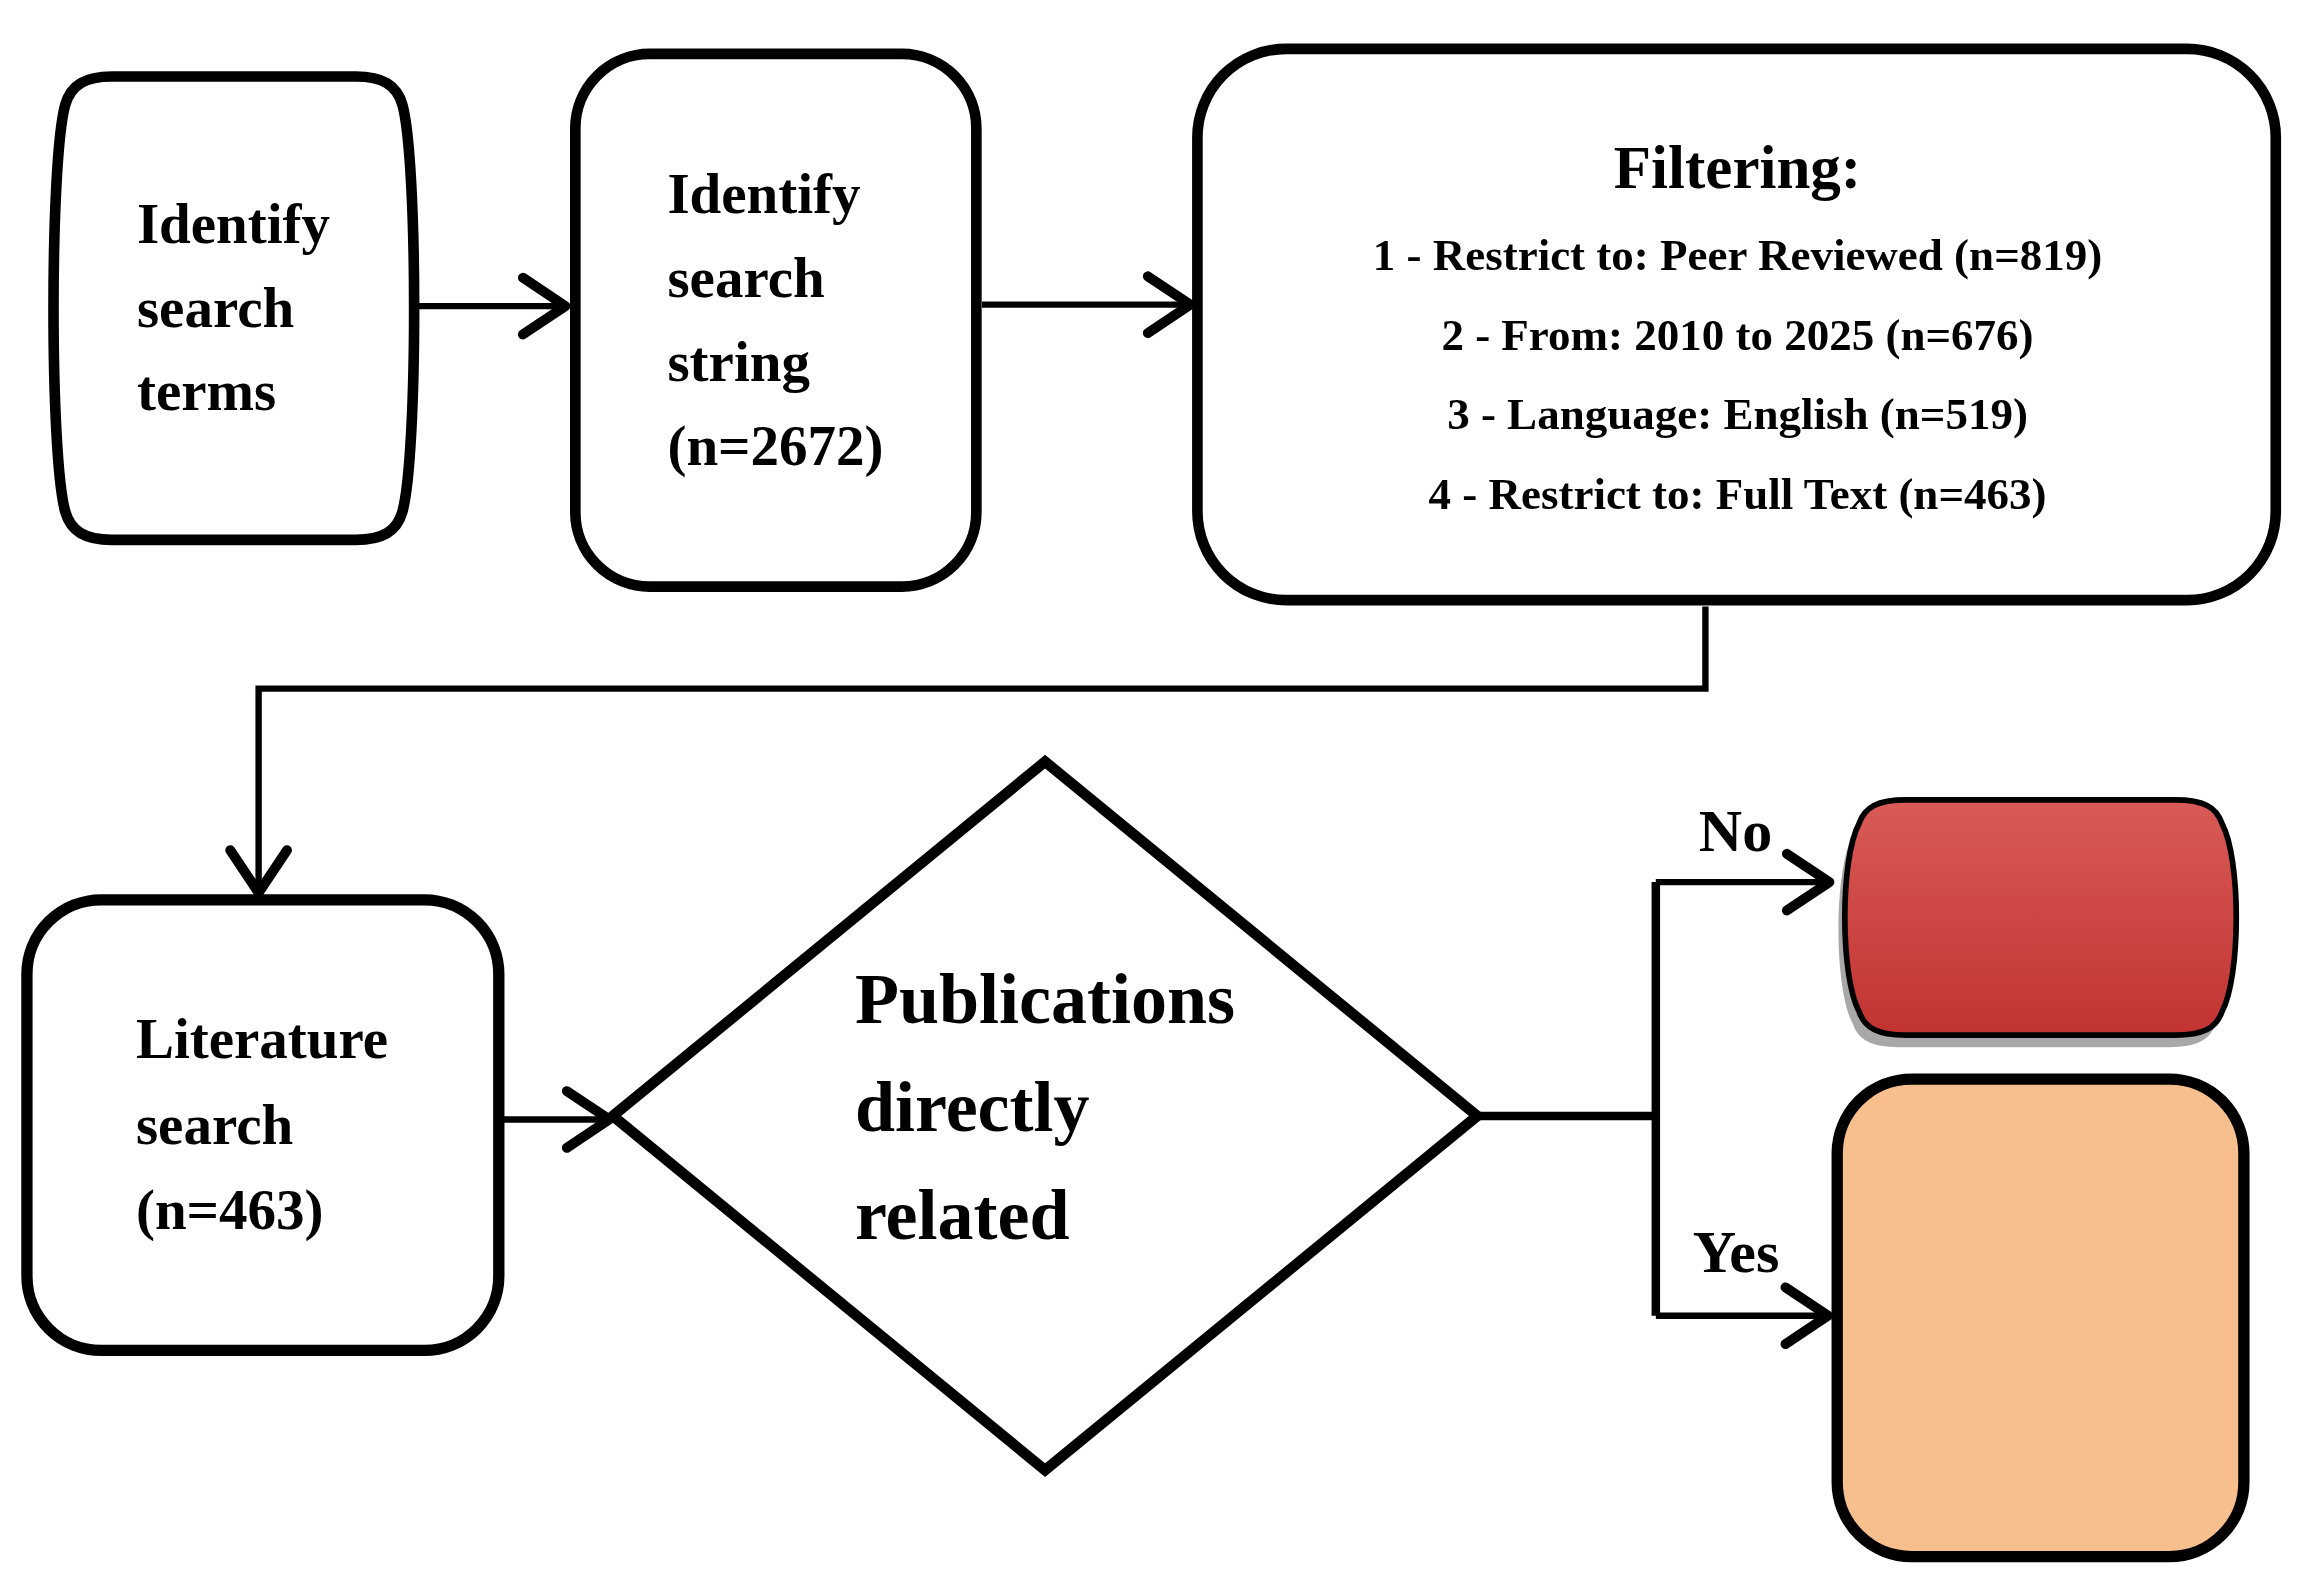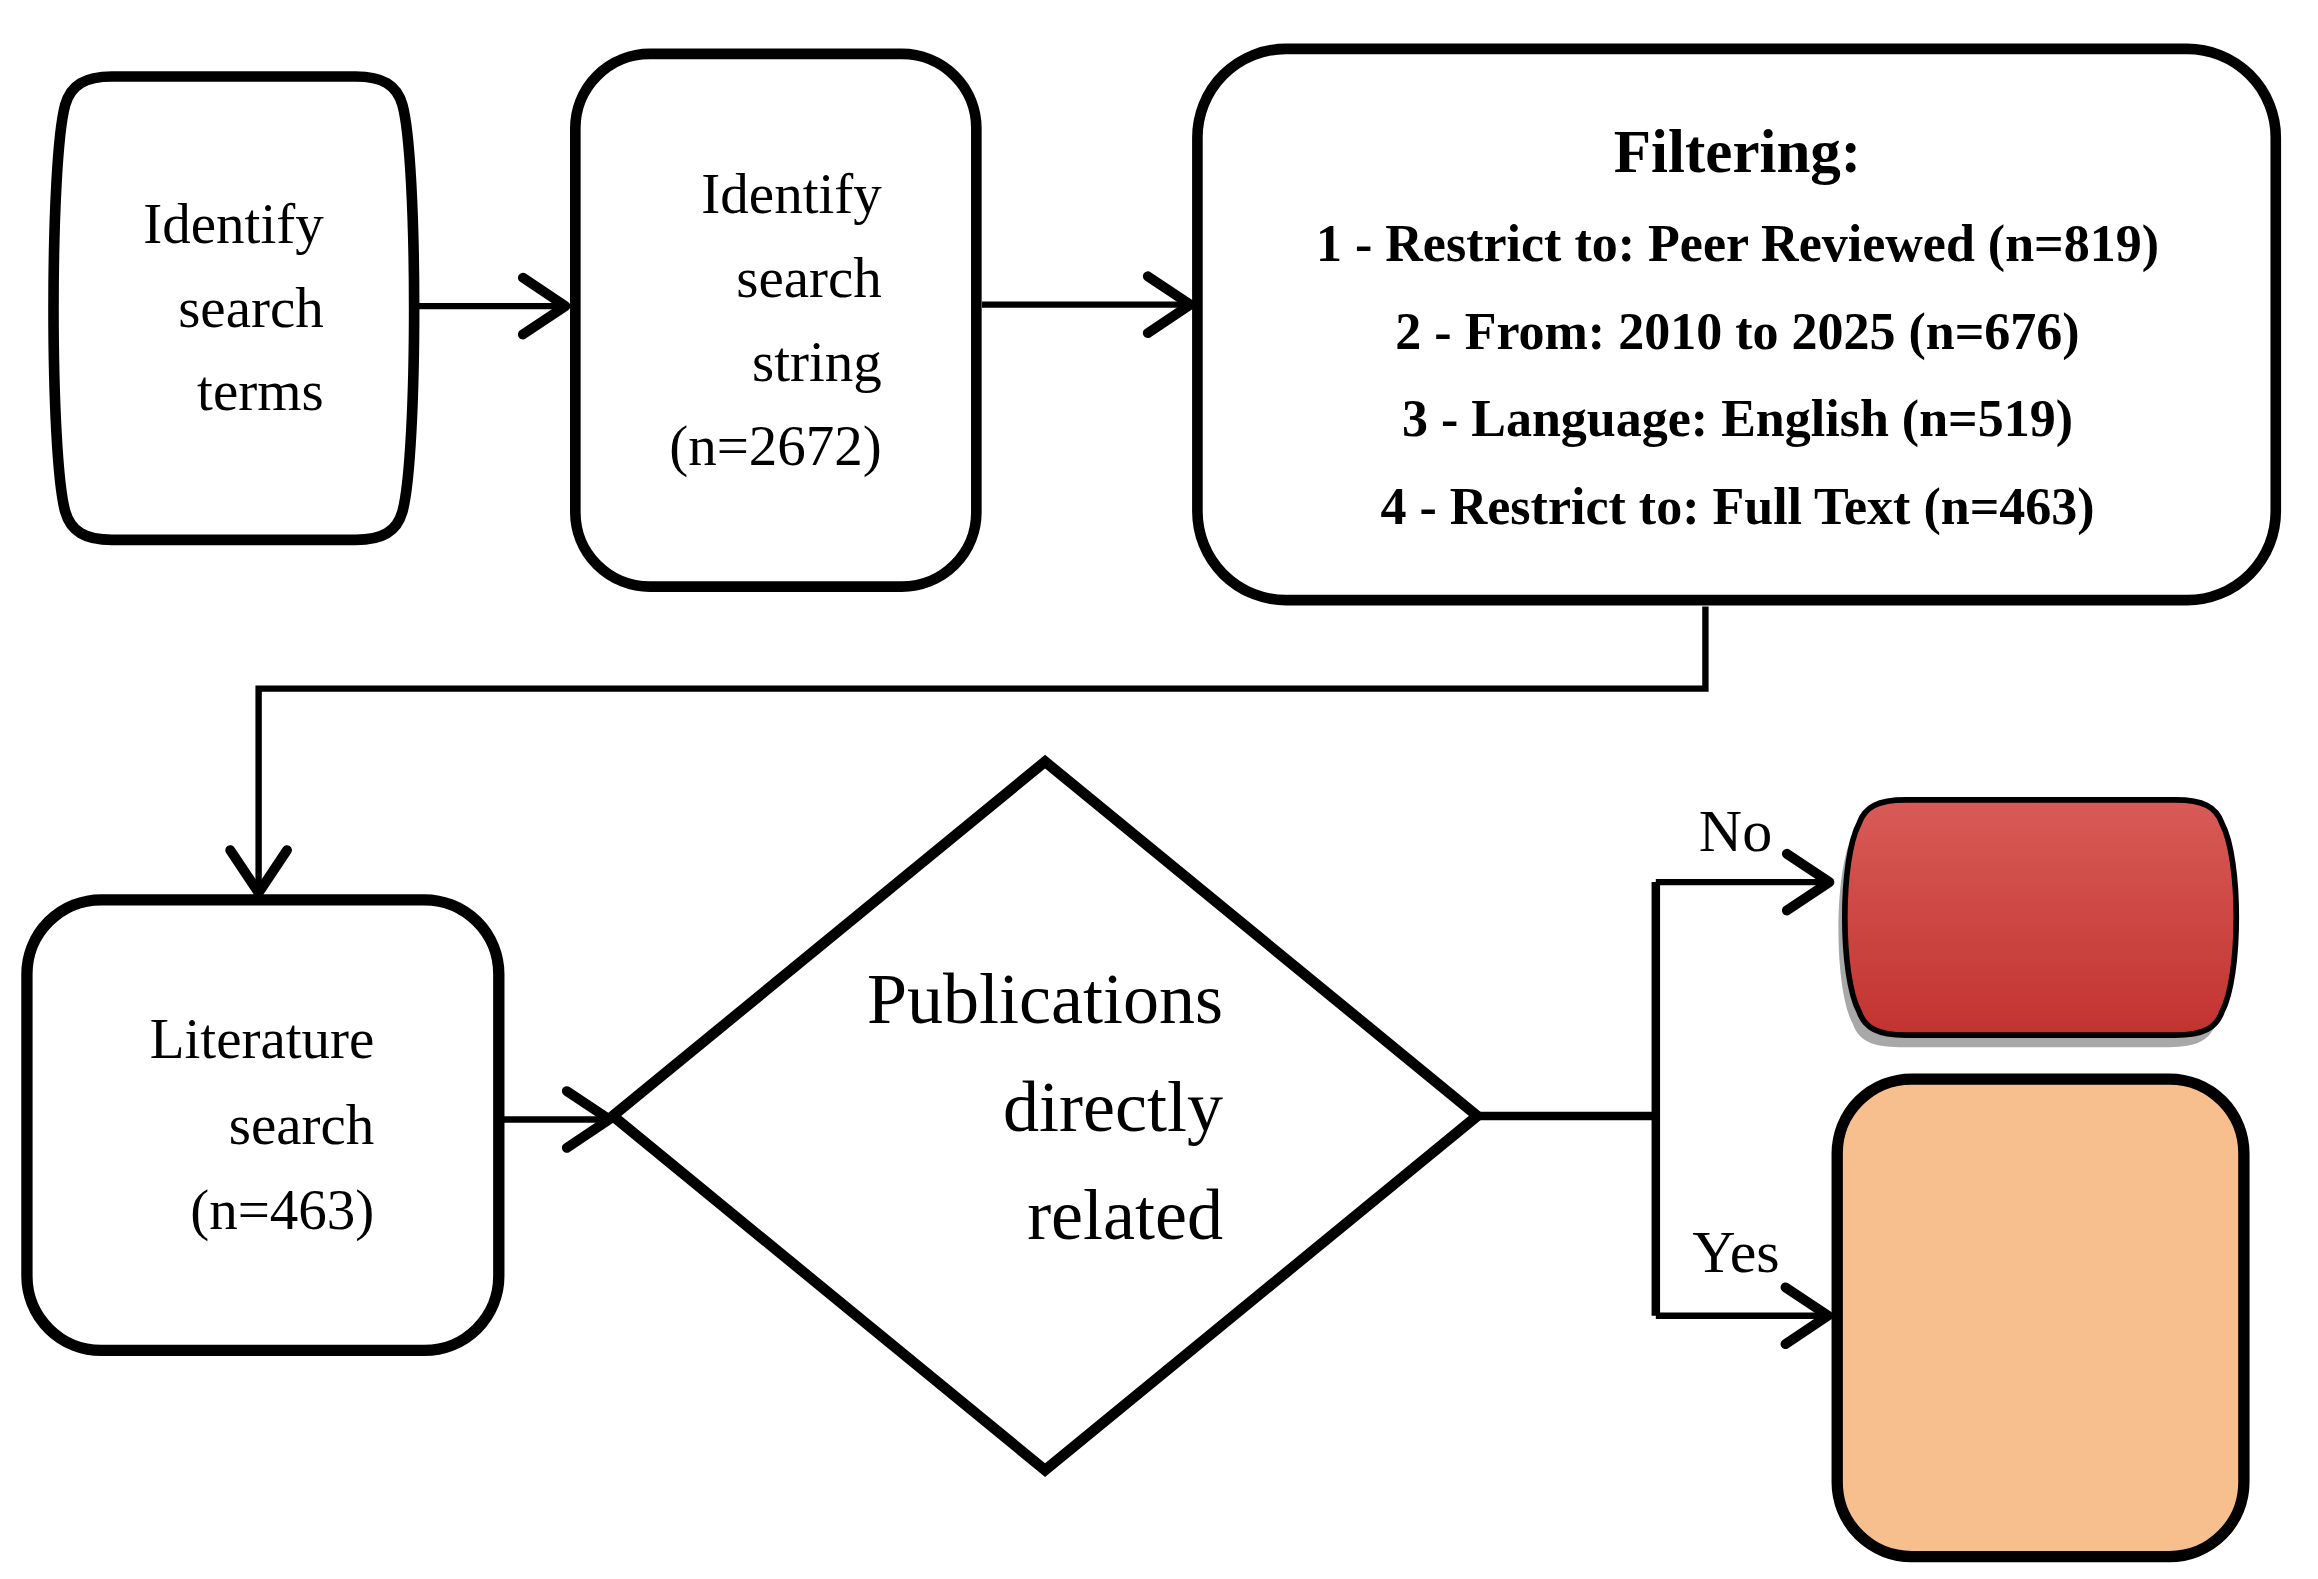--- a/index.html
+++ b/index.html
@@ -45,22 +45,22 @@
   stop.grad-top { stop-color: var(--excluded-grad-top, #d85a56); }
   stop.grad-bottom { stop-color: var(--excluded-grad-bottom, #c53734); }
   #accepted-rect { fill: var(--accepted-fill, #f8bf8e); stroke: var(--node-border, #000); }
 
   
   .label {
     position: absolute;
     display: flex;
     align-items: center;
     justify-content: center;
-    text-align: right;
-    font-weight: normal;
+    text-align: left;
+    font-weight: bold;
     color: var(--text, #000);
     white-space: pre-line;
     line-height: 1.47;
     pointer-events: none;
   }
   #t-terms      { left: 60px;   top: 81px;  width: 347px; height: 453px; font-size: 57px; }
   #t-string     { left: 579px;  top: 58px;   width: 393px; height: 524px; font-size: 57px; }
   #t-literature { left: 32px;   top: 903px; width: 460px; height: 443px; font-size: 57px; line-height: 1.5; }
   #t-decision   { left: 804px; top: 901px; width: 482px; height: 411px; font-size: 72px; line-height: 1.5; }
   #t-excluded   { left: 1845px; top: 803px; width: 393px; height: 230px; font-size: 55px; line-height: 1.5;
@@ -86,21 +86,21 @@
     line-height: 1.2;
     margin-bottom: 25.5px;
   }
   .filter-items {
     display: flex;
     flex-direction: column;
     align-items: center;
     row-gap: 28px;
   }
   .filter-item {
-    font-size: 52px;
+    font-size: 45px;
     line-height: 1.15;
   }
 </style>
 </head>
 <body>
 
 <div class="canvas">
 
   <svg class="diagram" viewBox="0 0 3273 2230">
     <defs>

